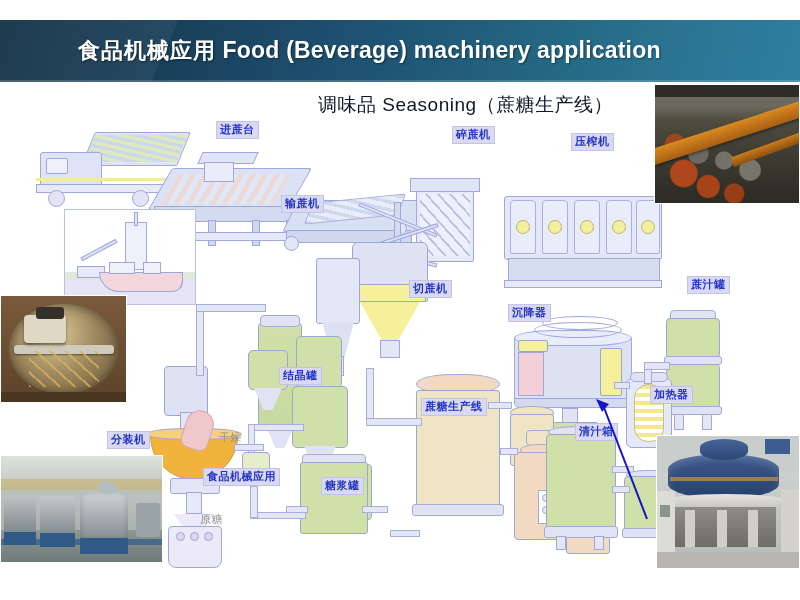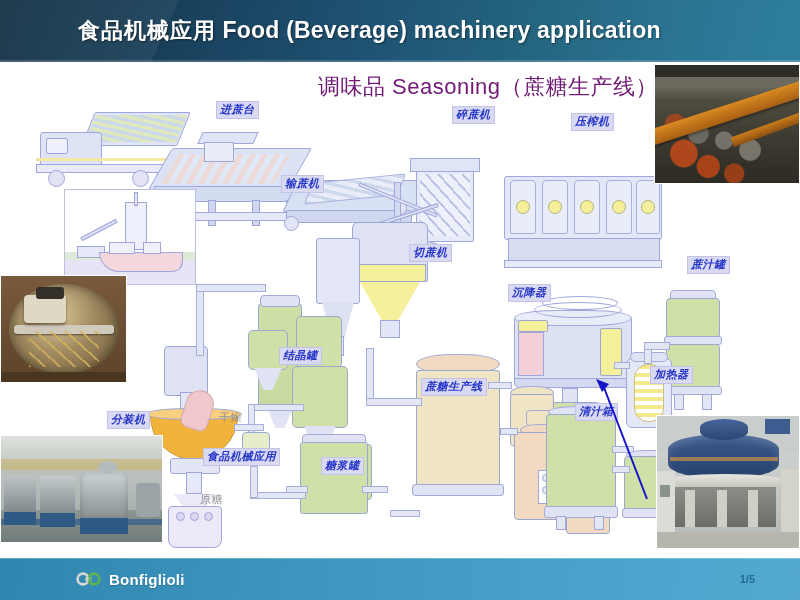--- a/index.html
+++ b/index.html
@@ -5,21 +5,21 @@
   * { box-sizing: border-box; margin:0; padding:0; }
   html,body { width:800px; height:600px; }
   body {
     font-family: "Liberation Sans", sans-serif;
     background:#ffffff;
     position:relative;
     overflow:hidden;
   }
 
   
-  #slide { position:absolute; inset:0; background:#ffffff; }
+  #slide { position:absolute; inset:0; background:#ffffff;margin-top:20px; }
 
   
   #header {
     position:absolute; left:0; top:0; width:800px; height:62px;
     background:linear-gradient(105deg,
         #123044 0%, #163a52 14%, #1b4663 30%,
         #1f5475 48%, #24657f 66%, #2a7391 82%, #2e7ea0 100%);
     overflow:hidden;
   }
   #header:before{
@@ -64,36 +64,35 @@
   #page-number{
     position:absolute; right:45px; top:50%; transform:translateY(-50%);
     color:#1f6c96; font-size:11px; font-weight:bold;
   }
 
   
   #content { position:absolute; left:0; top:62px; width:800px; height:496px; background:#fff; }
 
   #diagram-title{
     position:absolute; left:318px; top:10px;
-    font-size:22px; color:#701a75; letter-spacing:.5px; white-space:nowrap;
+    font-size:19px; color:#0f172a; letter-spacing:.5px; white-space:nowrap;
   }
 
   
   .lbl{
     position:absolute;
     background:#d9d9f2;
     color:#2535c8;
     font-size:11px; font-weight:bold;
     padding:1px 3px 2px 3px;
     border:1px solid #c3c3ea;
     white-space:nowrap;
     line-height:1.15;
     letter-spacing:.5px;
     z-index:30;
-    font-style:italic;
   }
   .lbl-plain{
     position:absolute; color:#8f8f8f; font-size:11px; white-space:nowrap; z-index:30;
     letter-spacing:.5px;
   }
 
   
   .sk{ position:absolute; border:1px solid #9fa7dc; }
   .tank{
     position:absolute;
@@ -444,43 +443,31 @@
     <svg id="arrow" viewBox="0 0 800 496">
       <line x1="647" y1="437" x2="603" y2="323" stroke="#1414c8" stroke-width="2"></line>
       <polygon points="596,317 609,322 602,330" fill="#1414c8"></polygon>
     </svg>
 
     <div style="position:absolute;inset:0;">
       <div class="lbl" style="left:216px;top:39px;">进蔗台</div>
       <div class="lbl" style="left:281px;top:113px;">输蔗机</div>
       <div class="lbl" style="left:452px;top:44px;">碎蔗机</div>
       <div class="lbl" style="left:571px;top:51px;">压榨机</div>
-      <div class="lbl" style="left:409px;top:182px;">切蔗机</div>
+      <div class="lbl" style="left:409px;top:198px;">切蔗机</div>
       <div class="lbl" style="left:508px;top:222px;">沉降器</div>
       <div class="lbl" style="left:687px;top:194px;">蔗汁罐</div>
       <div class="lbl" style="left:650px;top:304px;">加热器</div>
       <div class="lbl" style="left:279px;top:285px;">结晶罐</div>
       <div class="lbl" style="left:421px;top:316px;">蔗糖生产线</div>
       <div class="lbl" style="left:575px;top:341px;">清汁箱</div>
       <div class="lbl" style="left:321px;top:395px;">糖浆罐</div>
       <div class="lbl" style="left:107px;top:349px;">分装机</div>
       <div class="lbl" style="left:203px;top:386px;">食品机械应用</div>
 
       <div class="lbl-plain" style="left:219px;top:348px;">干燥</div>
       <div class="lbl-plain" style="left:200px;top:430px;">原糖</div>
     </div>
 
   </div>
 
-  <div id="footer">
-    <div id="brand">
-      <svg width="26" height="15" viewBox="0 0 26 15">
-        <circle cx="7" cy="7.5" r="5.4" fill="none" stroke="#d7d7d7" stroke-width="2.6"></circle>
-        <circle cx="18" cy="7.5" r="5.4" fill="none" stroke="#5fb24e" stroke-width="2.6"></circle>
-        <rect x="9.5" y="5.6" width="6" height="3.8" fill="#d7d7d7"></rect>
-        <rect x="12.5" y="5.6" width="3" height="3.8" fill="#5fb24e"></rect>
-      </svg>
-      <span id="brand-name">Bonfiglioli</span>
-    </div>
-    <div id="page-number">1/5</div>
-  </div>
 
 </div>
 
 </body></html>

